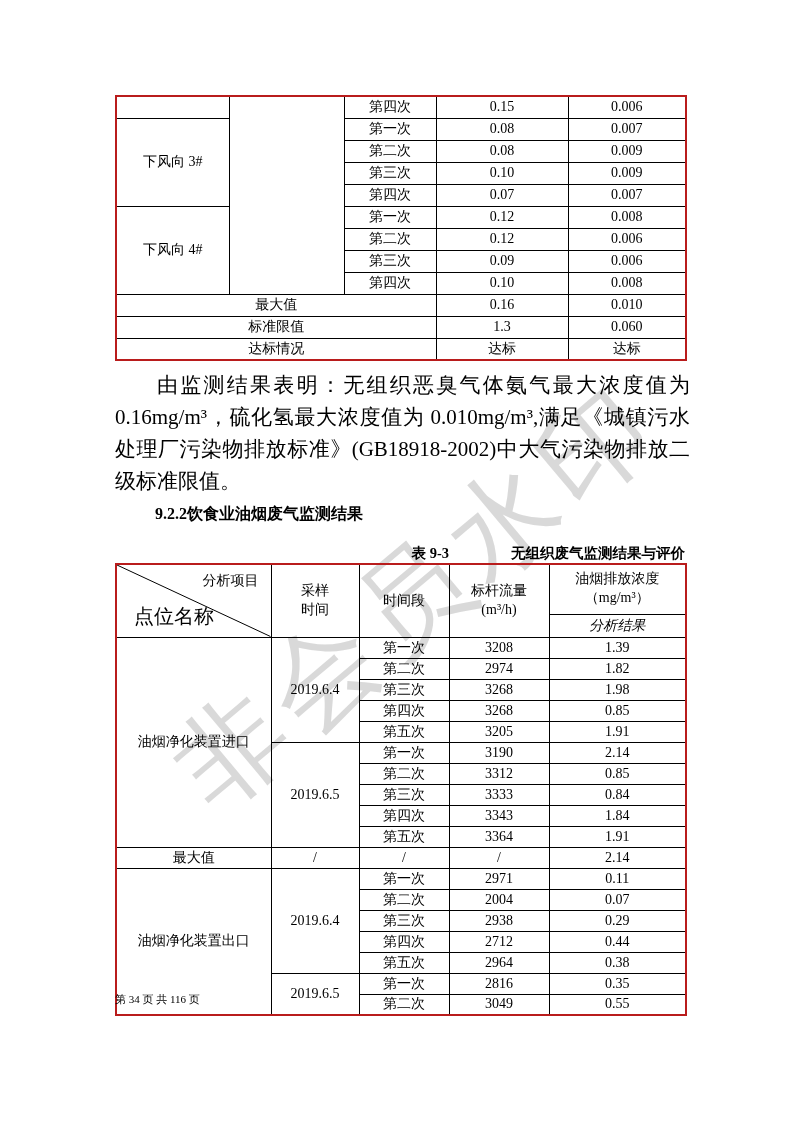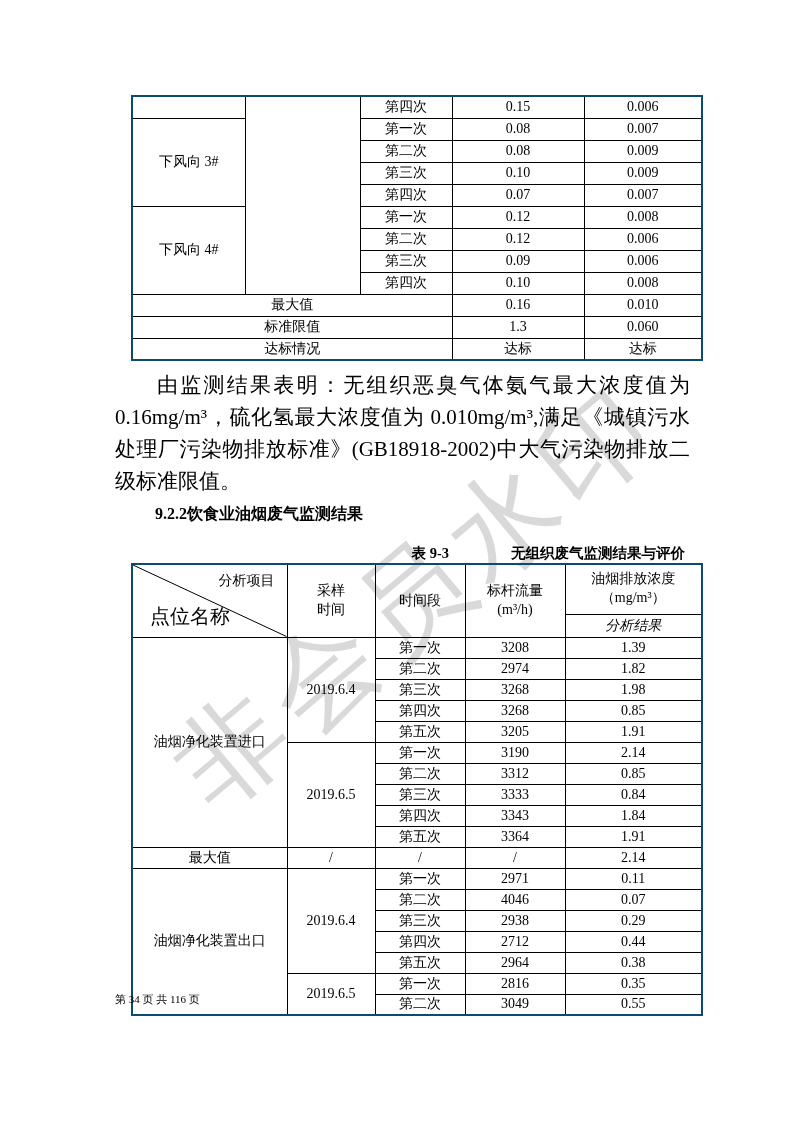--- a/index.html
+++ b/index.html
@@ -12,21 +12,21 @@
   .watermark {
     position:absolute; left:417px; top:596px; z-index:0;
     transform:translate(-50%,-50%) rotate(-40deg);
     font-family:"Liberation Sans","DejaVu Sans",sans-serif;
     font-size:108px; letter-spacing:10px; white-space:nowrap;
     color:rgba(185,185,185,0.55); pointer-events:none;
   }
   .content { position:relative; z-index:1; padding:95px 108px 0 115px; }
 
   table { border-collapse:collapse; table-layout:fixed; width:570px; background:transparent; }
-  table.doc-table { border:2px solid #0c4a6e;margin-left:16px; }
+  table.doc-table { border:2px solid #b91c1c; }
   td, th { border:1px solid #000; font-size:14px; font-weight:normal;
            text-align:center; vertical-align:middle; padding:0; }
   #table1 td { height:22px; }
   #table2 tbody td { height:21px; }
   th.multiline, td.multiline { white-space:pre-line; line-height:1.35; }
 
   .diag { position:relative; }
   .diag svg { position:absolute; left:0; top:0; width:100%; height:100%; display:block; }
   .diag .diag-top { position:absolute; top:7px; right:12px; font-size:14px; }
   .diag .diag-bottom { position:absolute; bottom:7px; left:17px; font-size:20px; }
@@ -227,21 +227,21 @@
         </tr>
         <tr>
           <td rowspan="7">油烟净化装置出口</td>
           <td rowspan="5">2019.6.4</td>
           <td>第一次</td>
           <td>2971</td>
           <td>0.11</td>
         </tr>
         <tr>
           <td>第二次</td>
-          <td>4046</td>
+          <td>2004</td>
           <td>0.07</td>
         </tr>
         <tr>
           <td>第三次</td>
           <td>2938</td>
           <td>0.29</td>
         </tr>
         <tr>
           <td>第四次</td>
           <td>2712</td>

